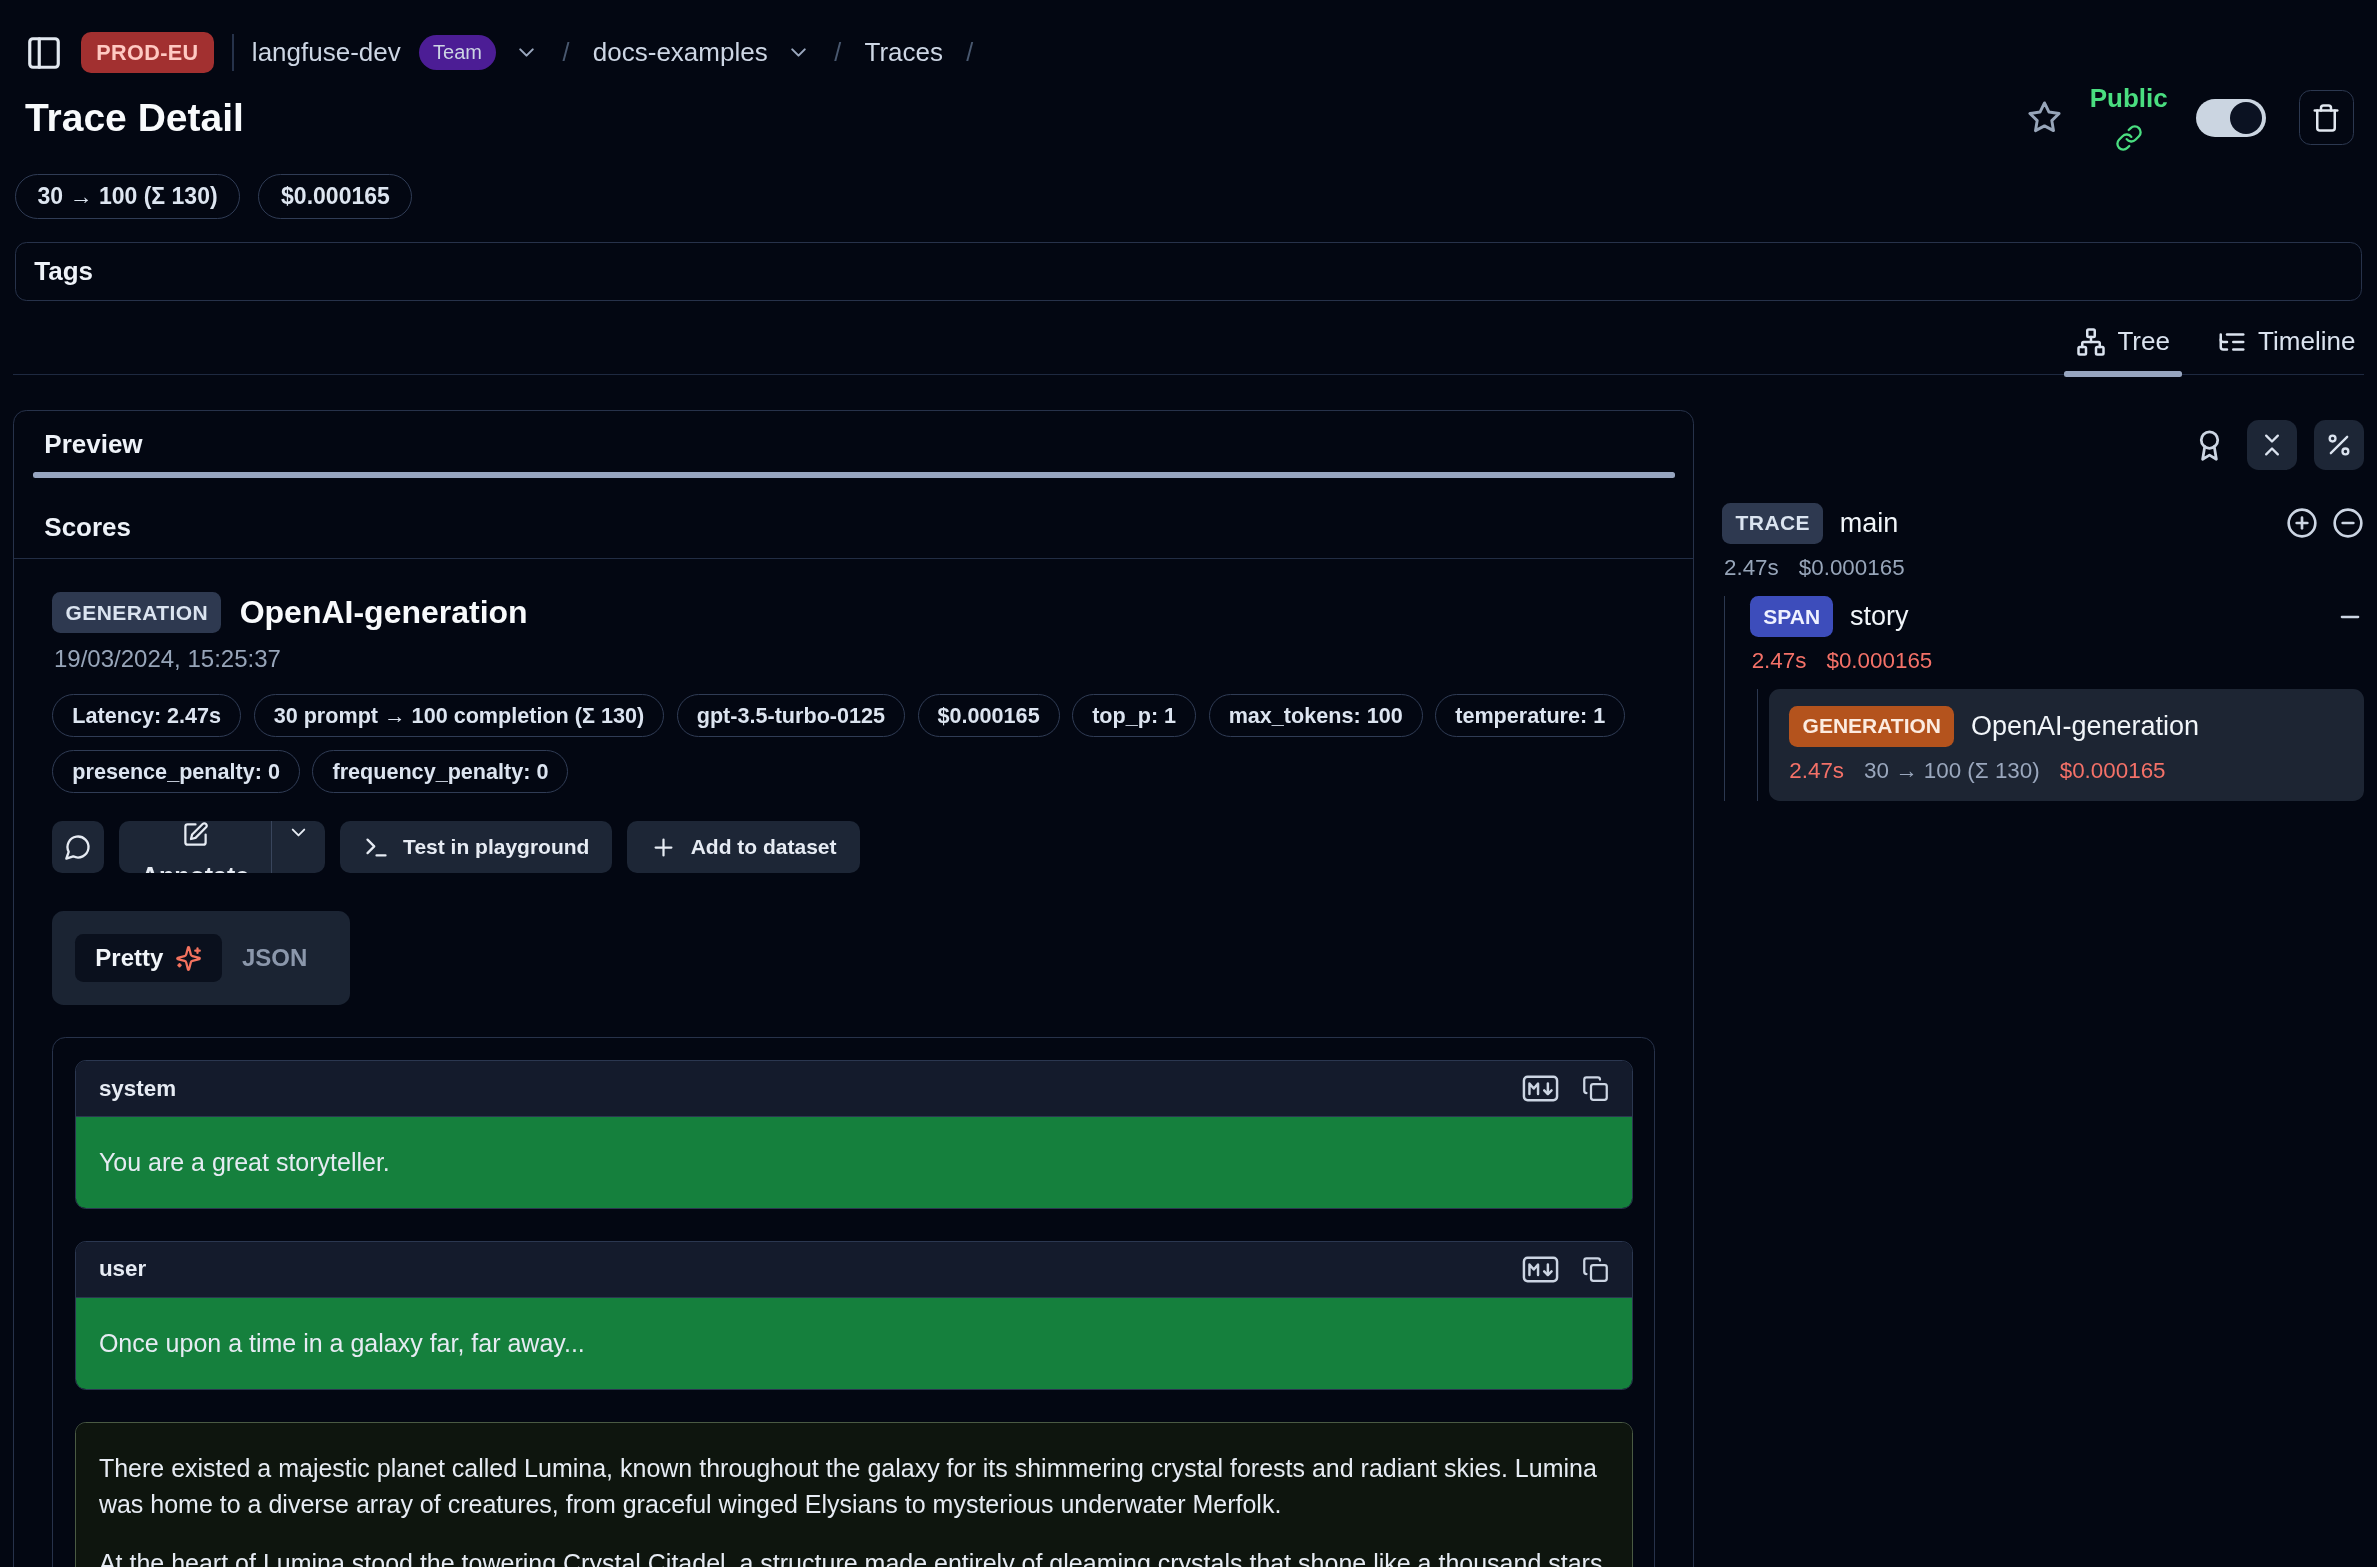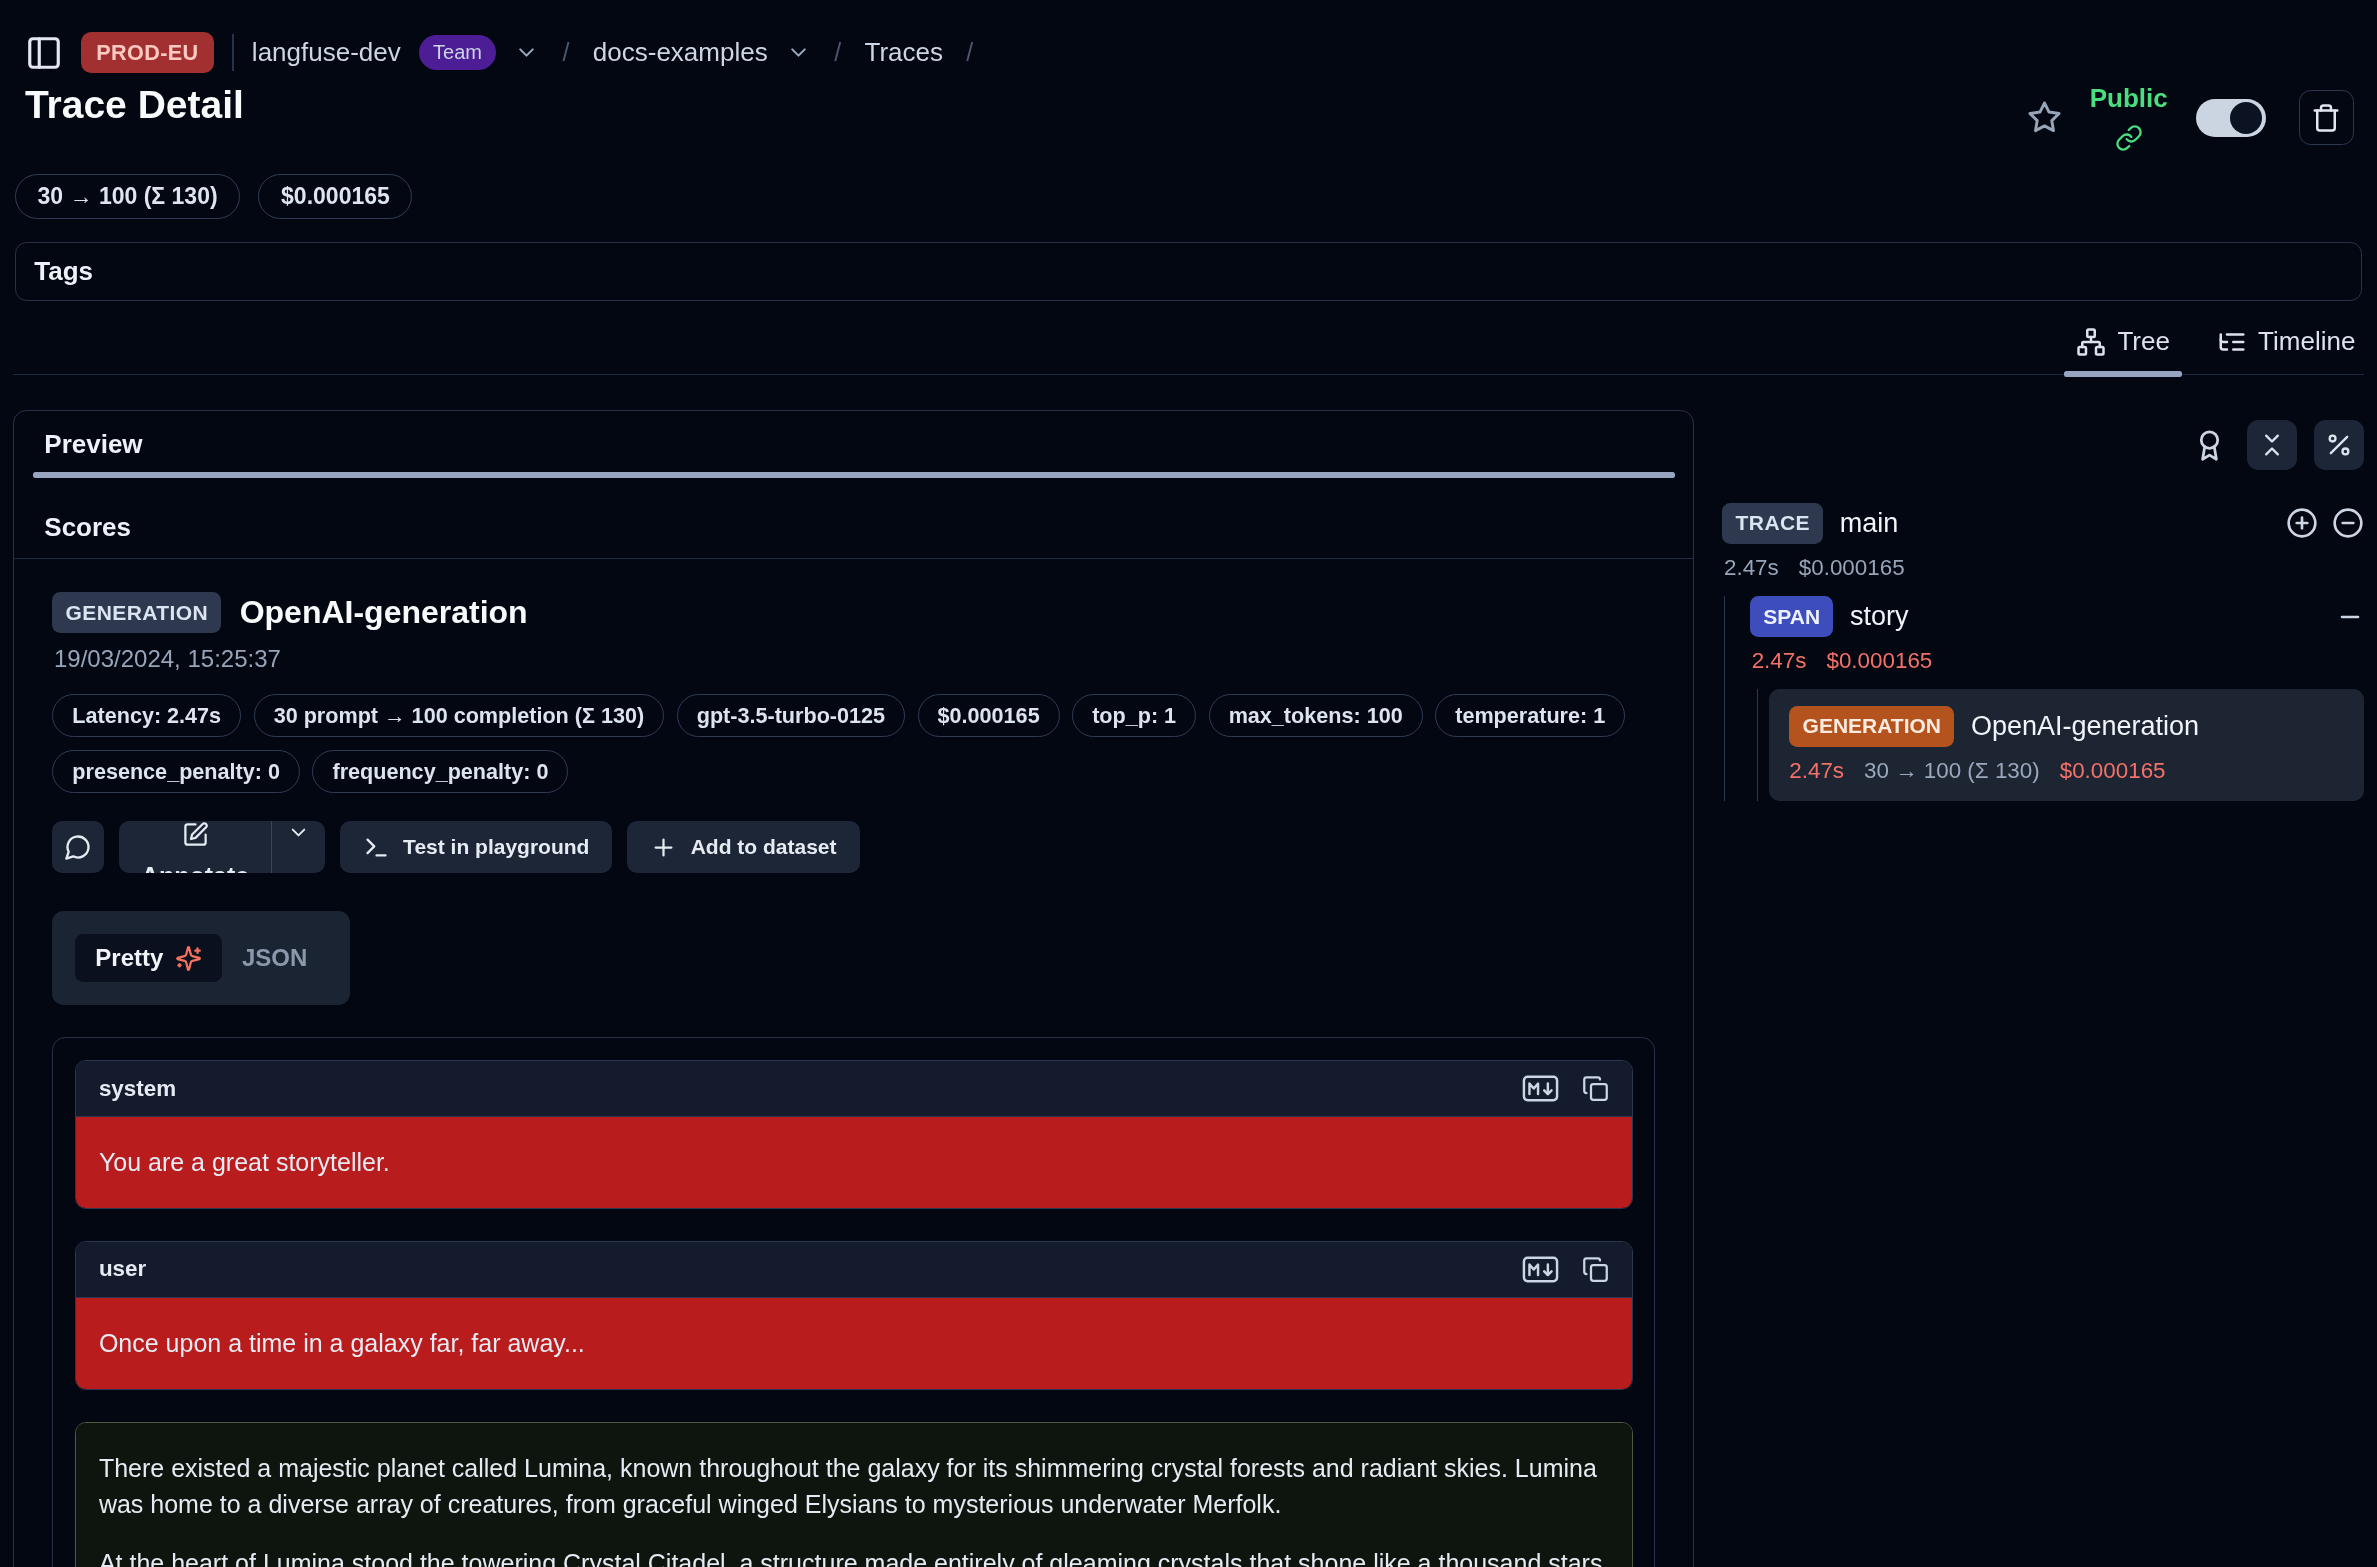--- a/index.html
+++ b/index.html
@@ -16,21 +16,21 @@
   .crumb-row { display:flex; align-items:center; gap:18.3px; padding:30px 6.7px 0 11.6px; height:75px; }
   .icon-btn-plain { background:none; border:none; color:#e2e8f0; cursor:pointer; display:flex; align-items:center; }
   .env-badge { background:#a23030; color:#ffc9c2; font-size:21.6px; font-weight:700; letter-spacing:0.4px; padding:7.5px 15px; border-radius:10px; }
   .v-div { width:1.7px; height:37px; background:#26324a; }
   .crumb-text { font-size:26px; color:#cdd6e4; }
   .team-pill { background:#4c1d95; color:#ccd5e3; font-size:20px; padding:5.8px 14px; border-radius:830px; }
   .crumb-chevron { color:#9aa7bd; }
   .crumb-slash { color:#49586f; font-size:25px; padding:0 5px; }
 
   
-  .title-row { display:flex; align-items:flex-start; justify-content:space-between; padding:8.3px 10px 0 11.6px; }
+  .title-row { display:flex; align-items:center; justify-content:space-between; padding:8.3px 10px 0 11.6px; }
   .page-title { font-size:39px; font-weight:700; color:#f8fafc; }
   .title-actions { display:flex; align-items:center; gap:28px; }
   .public-wrap { display:flex; align-items:center; gap:10px; color:#4ade80; font-size:26px; font-weight:700;flex-direction:column; }
   .toggle { width:70px; height:38px; border-radius:19px; background:#cbd5e1; position:relative; cursor:pointer; }
   .toggle .knob { position:absolute; top:3.3px; right:4.2px; width:32px; height:32px; border-radius:50%; background:#0b1222; }
   .trash-btn { width:55px; height:55px; border:1.7px solid #2c3850; background:none; border-radius:11.6px; display:flex; align-items:center; justify-content:center; color:#e2e8f0; cursor:pointer; margin-left:5px; }
 
   
   .pill { border:1.7px solid #303c55; border-radius:830px; color:#dde5f0; font-weight:700; display:inline-flex; align-items:center; }
   .summary-row { display:flex; gap:18.3px; padding:21.6px 0 0 1.7px; }
@@ -74,21 +74,21 @@
   .fmt-seg { display:flex; align-items:center; gap:11.6px; font-size:24px; font-weight:600; border-radius:8.3px; padding:10px 20px; cursor:pointer; }
   .fmt-seg.active { background:#0a101d; color:#f1f5f9; }
   .fmt-seg.inactive { color:#8b97ab; }
 
   .io-box { border:1.7px solid #27324a; border-radius:13.3px; margin-top:32px; padding:21.6px; }
   .msg { border:1.7px solid #2b3750; border-radius:10.8px; overflow:hidden; }
   .msg + .msg { margin-top:32px; }
   .msg-head { background:#141b2c; display:flex; align-items:center; justify-content:space-between; padding:14px 23px; border-bottom:1.7px solid #2b3750; }
   .msg-role { font-size:22.4px; font-weight:600; color:#e6ebf3; }
   .msg-icons { display:flex; align-items:center; gap:23px; color:#ccd5e3; }
-  .msg-body { background:#b91c1c; padding:27px 23px; font-size:25px; line-height:1.47; color:#e6ebf3; }
+  .msg-body { background:#15803d; padding:27px 23px; font-size:25px; line-height:1.47; color:#e6ebf3; }
   .msg-body p + p { margin-top:21.6px; }
   .msg.assistant { border-color:#4a5a43; }
   .msg.assistant .msg-head { background:#121a11; border-bottom-color:#4a5a43; }
   .msg.assistant .msg-body { background:#0e150e; }
 
   
   .tree-panel { flex:1; padding-top:10px; }
   .tree-controls { display:flex; justify-content:flex-end; align-items:center; gap:16.6px; }
   .tree-ctl-btn { width:50px; height:50px; background:#1d2636; border:none; border-radius:11.6px; color:#dbe3ef; display:flex; align-items:center; justify-content:center; cursor:pointer; }
   .node-row { display:flex; align-items:center; gap:16.6px; }

